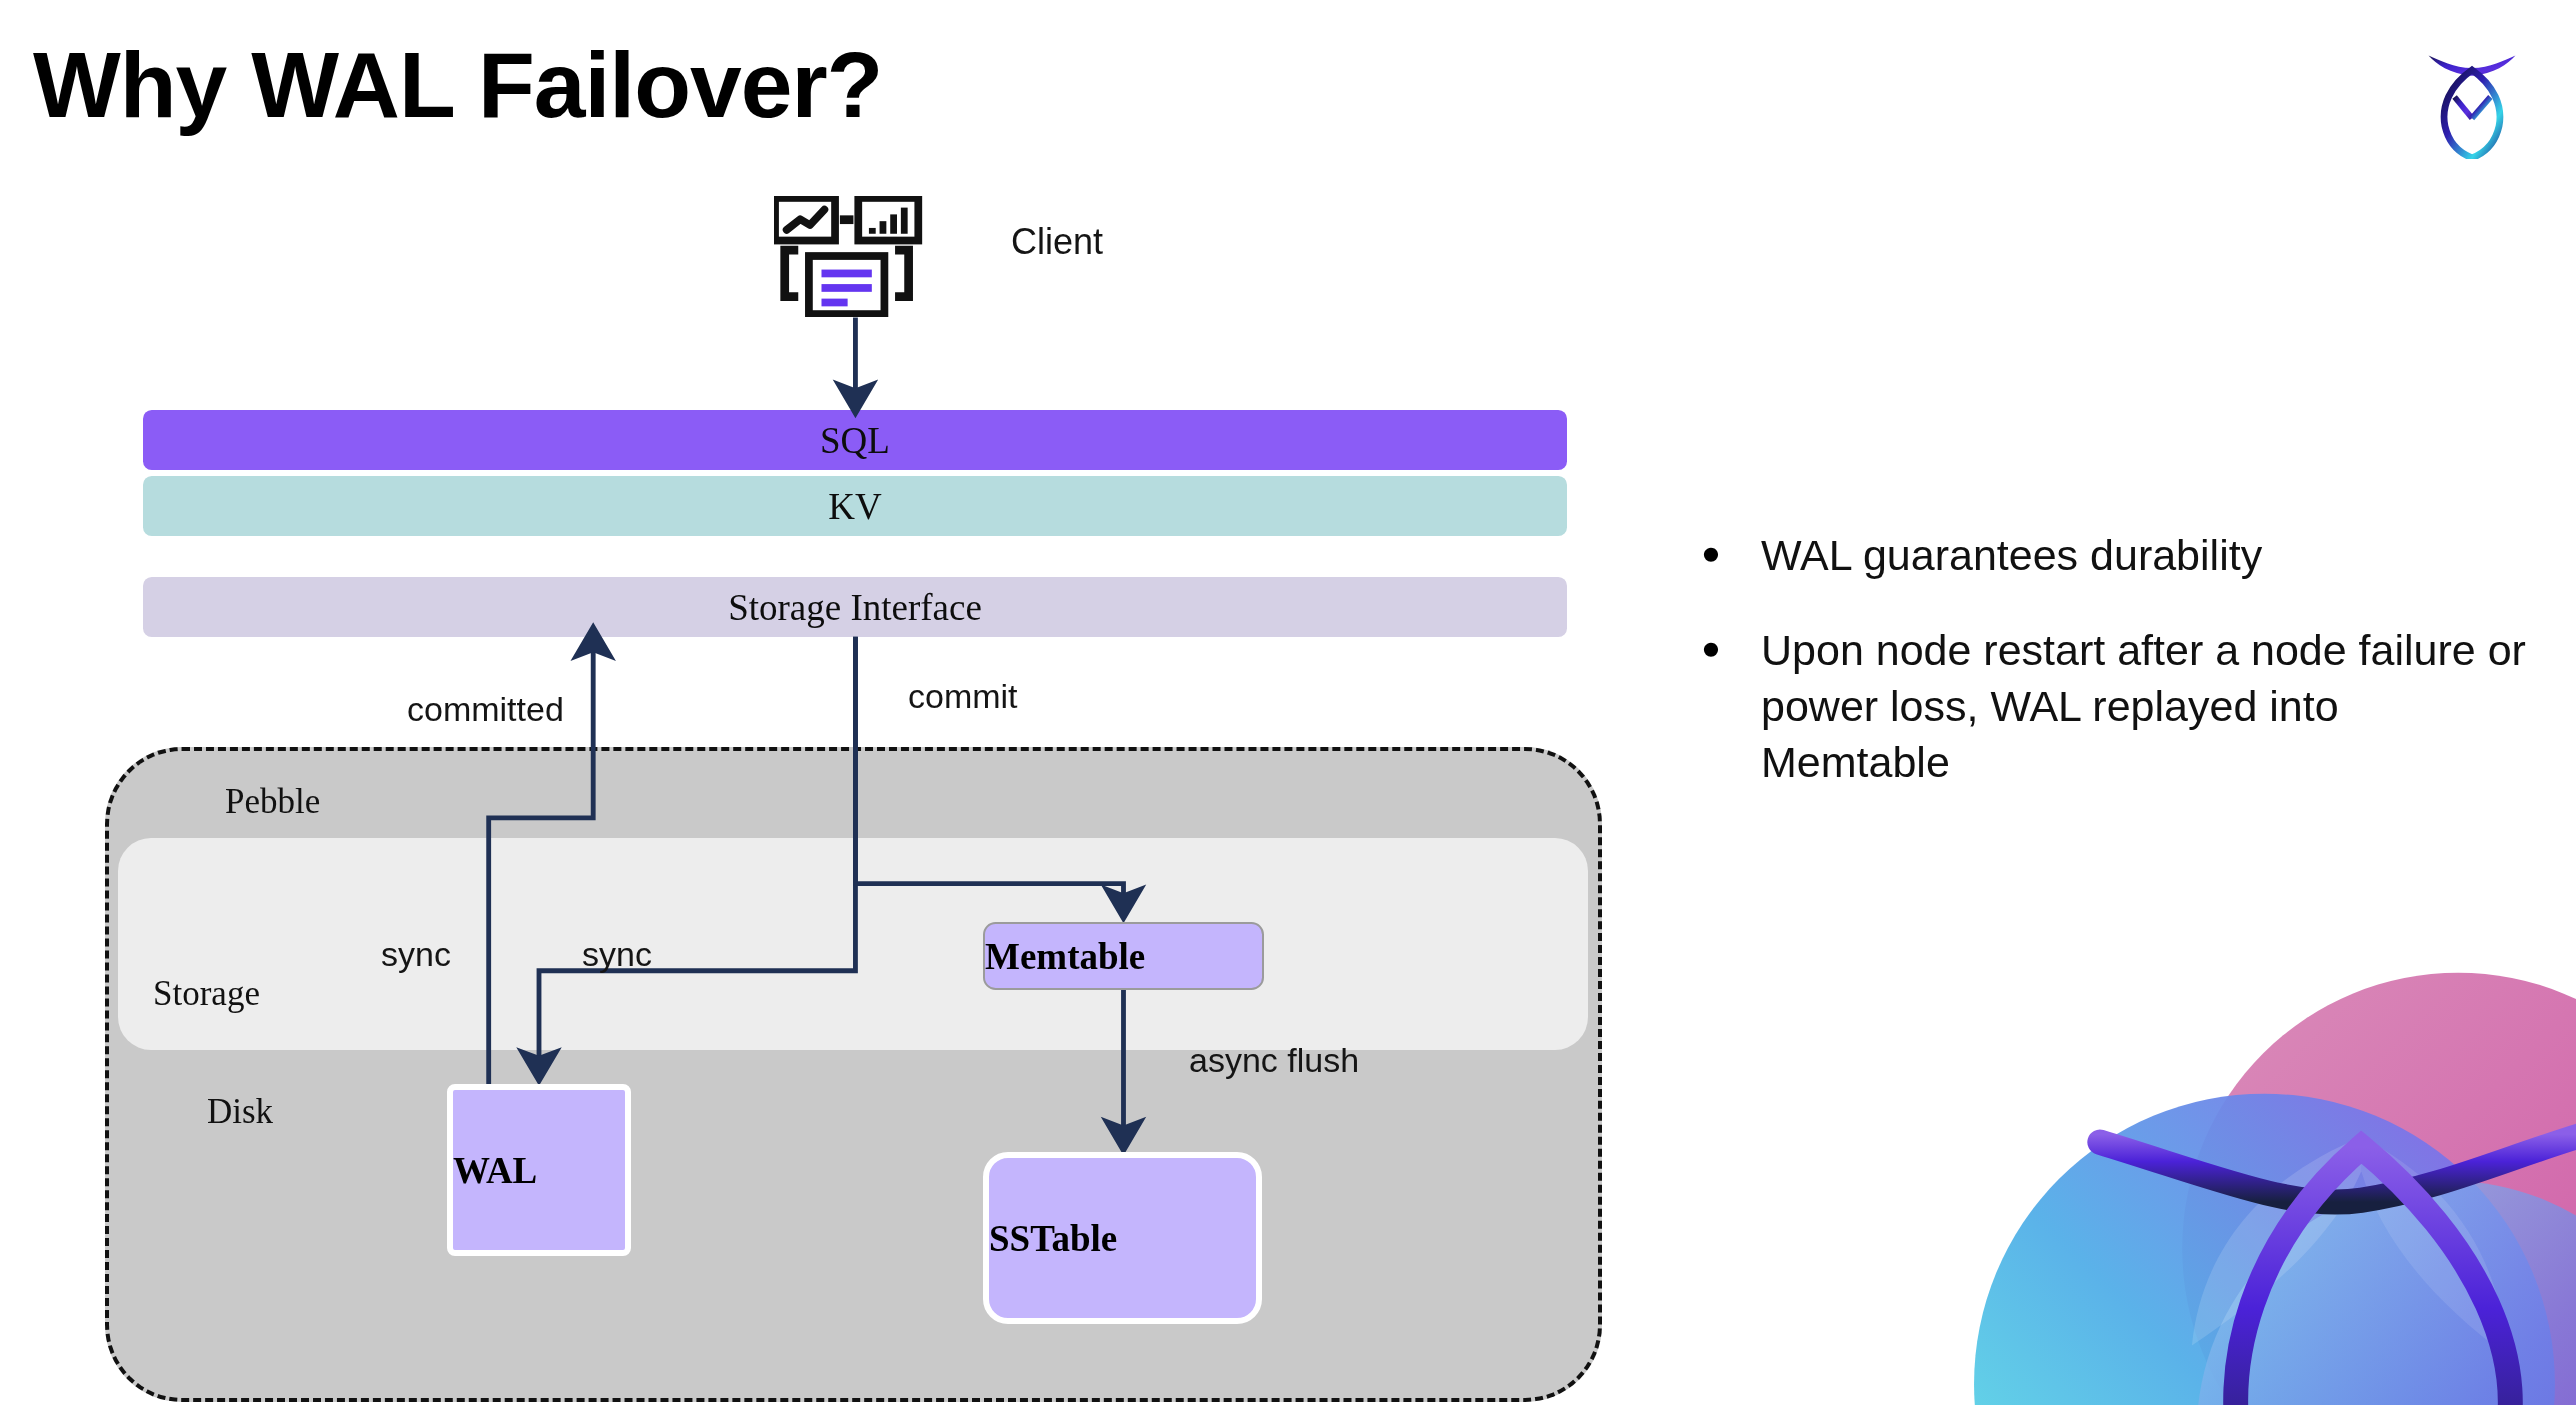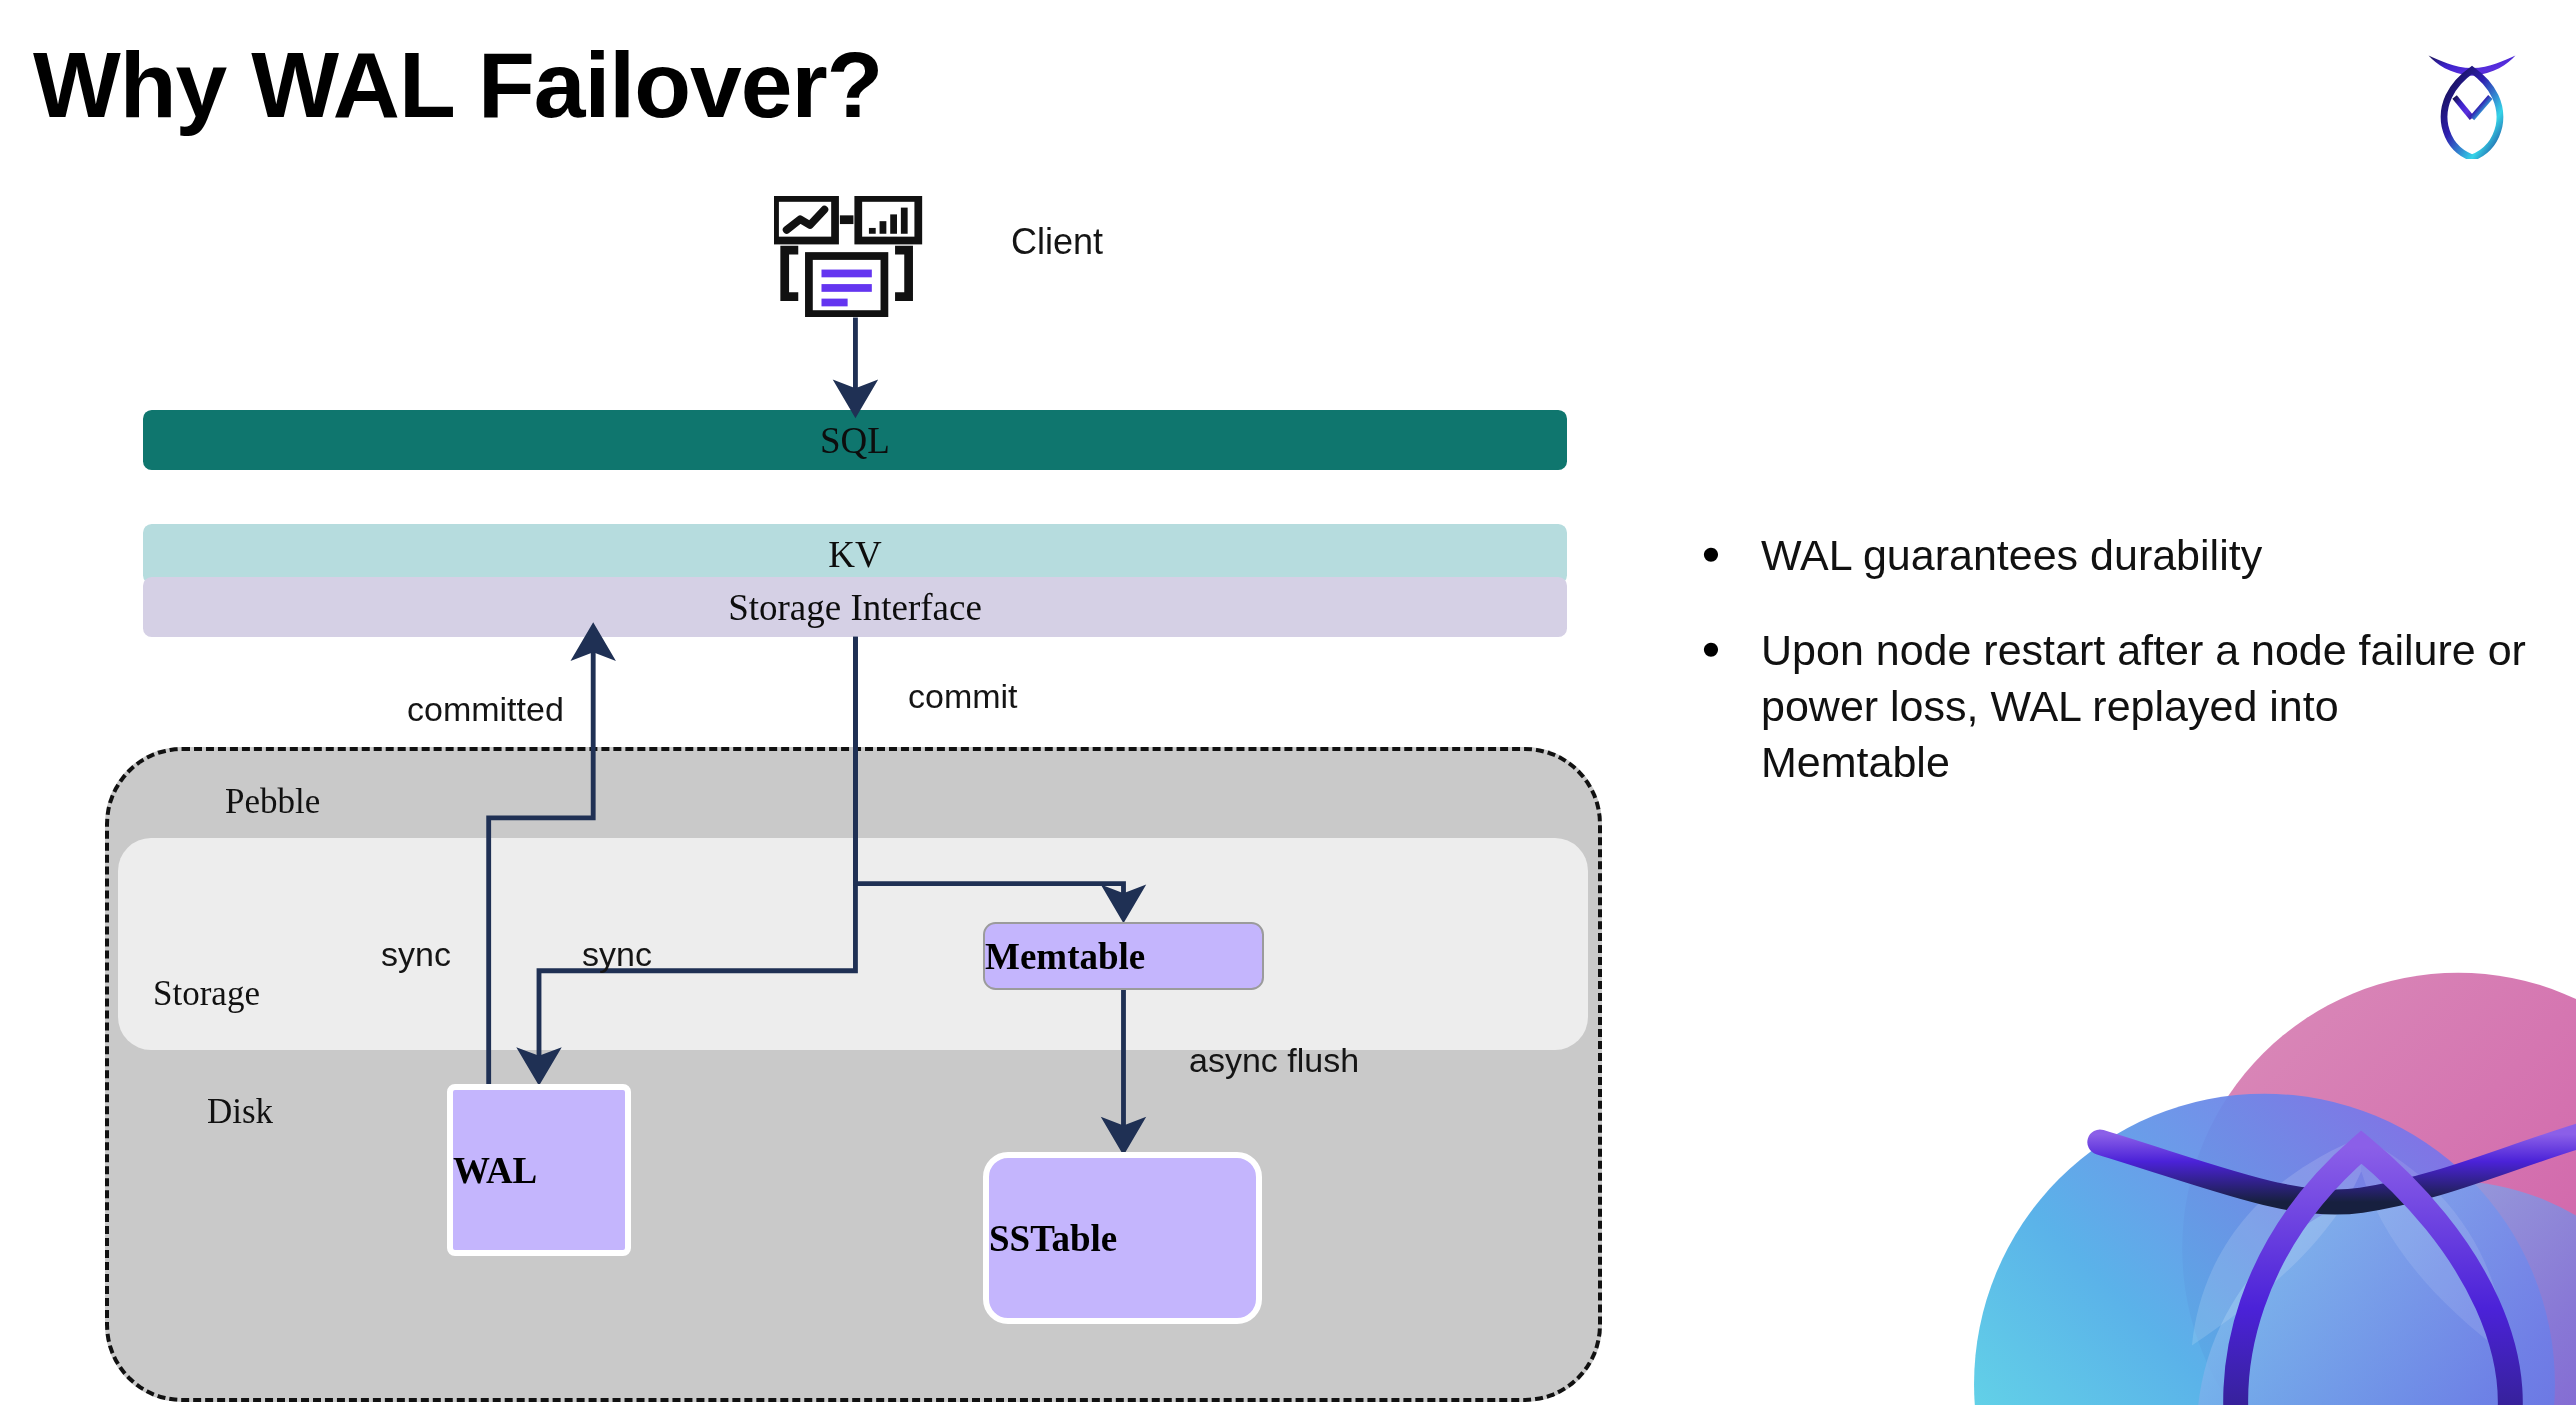--- a/index.html
+++ b/index.html
@@ -23,21 +23,21 @@
   
   .client-icon{position:absolute;left:774px;top:196px;width:155px;height:121px;}
   .client-label{position:absolute;left:1011px;top:221px;font-size:36px;color:#151515;
                 font-family:"Liberation Sans", sans-serif;}
 
   
   .bar{position:absolute;left:143px;width:1424px;height:60px;border-radius:8.7px;
        display:flex;align-items:center;justify-content:center;
        font-family:"Liberation Serif", serif;font-size:37px;color:#0d0d0d;}
   .bar-sql{top:410px;}
-  .bar-kv{top:524px;text-align:center;}
+  .bar-kv{top:476px;text-align:center;}
   .bar-si{top:577px;}
 
   
   .pebble-box{position:absolute;left:105px;top:747px;width:1497px;height:655px;
               border:4.8px dashed #111;border-radius:77px;background:#c9c9c9;
               box-sizing:border-box;}
   .memory-box{position:absolute;left:118px;top:838px;width:1470px;height:212px;
               background:#ededed;border-radius:33px;}
   .zone-label{position:absolute;font-family:"Liberation Serif", serif;
               font-size:35px;color:#111;}
@@ -173,21 +173,21 @@
     </svg>
   </div>
   <div class="client-label">Client</div>
 
   <div class="pebble-box"></div>
   <div class="memory-box"></div>
   <div class="zone-label lbl-pebble">Pebble</div>
   <div class="zone-label lbl-memory">Storage</div>
   <div class="zone-label lbl-disk">Disk</div>
 
-  <div class="bar bar-sql" style="background:#0f766e">
+  <div class="bar bar-sql" style="background:#8b5cf6">
     <span>SQL</span>
   </div>
   <div class="bar bar-kv" style="background:#b6dcde">
     <span>KV</span>
   </div>
   <div class="bar bar-si" style="background:#d5d0e5">
     <span>Storage Interface</span>
   </div>
 
   <svg class="arrows" viewBox="0 0 2662 1462">

